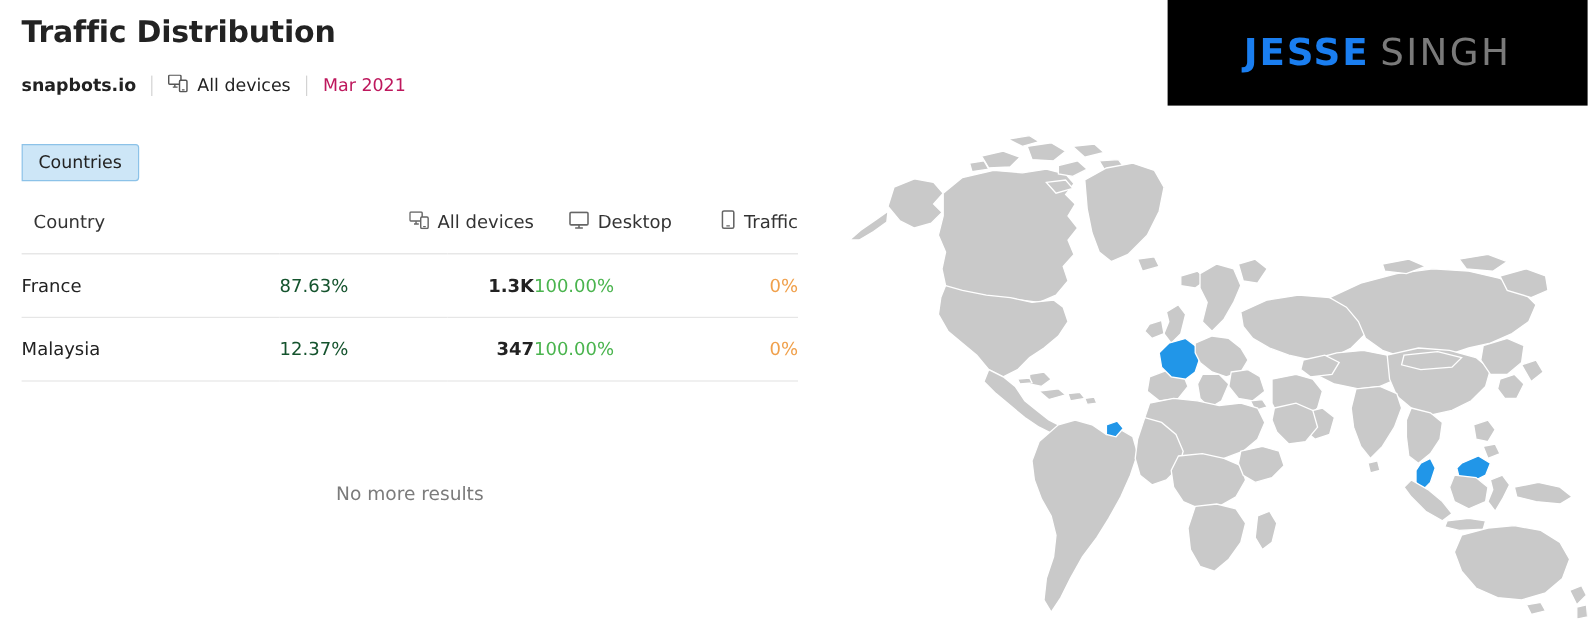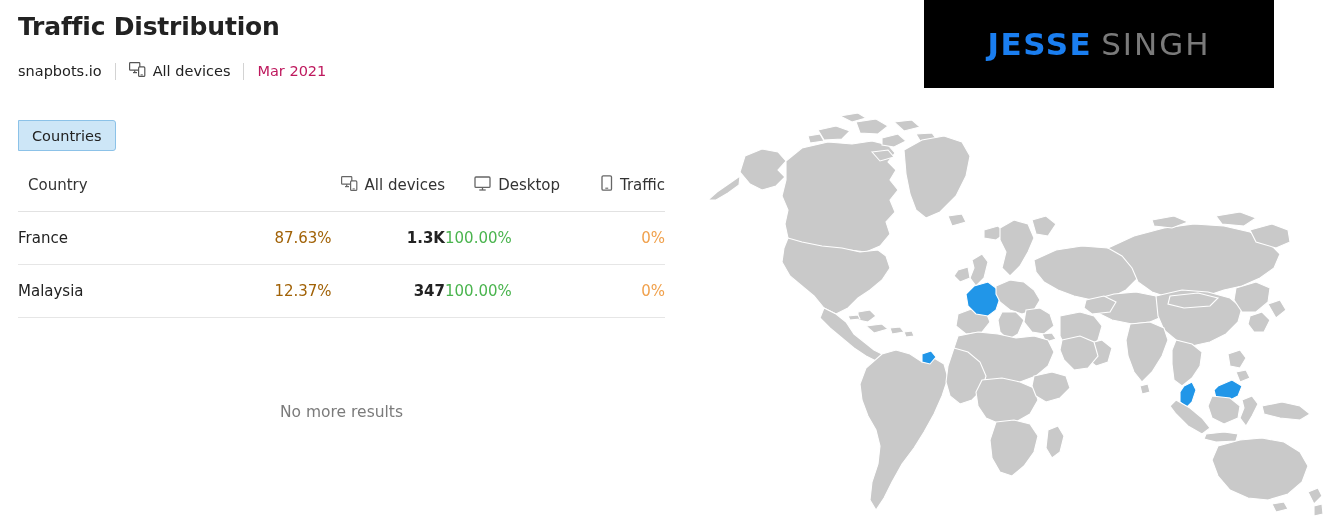--- a/index.html
+++ b/index.html
@@ -35,21 +35,21 @@
 
   #subheader {
     position: absolute;
     left: 18px; top: 62px;
     display: flex;
     align-items: center;
     font-size: 14.5px;
     white-space: nowrap;
   }
   #subheader .domain {
-    font-weight: normal;
+    font-weight: bold;
     color: #222222;
   }
   #subheader .divider {
     display: inline-block;
     width: 1px;
     height: 17px;
     background: #d3d3d3;
     margin: 0 13px;
   }
   #subheader .devices {
@@ -125,22 +125,22 @@
     white-space: nowrap;
   }
   #traffic-table tbody tr:last-child td { border-bottom: 1px solid #e6e6e6; }
 
   td.cell-country {
     text-align: left;
     padding-left: 10px;
     color: #222222;
   }
   td.cell-share {
-    text-align: center;
-    color: #a16207;
+    text-align: left;
+    color: #14532d;
     padding-right: 18px;
   }
   td.cell-value {
     text-align: right;
     color: #222222;
     font-weight: 600;
   }
   td.cell-desktop {
     color: #4ab44e;
   }
@@ -160,21 +160,21 @@
     left: 18px; top: 403px;
     width: 647px;
     text-align: center;
     font-size: 15.5px;
     color: #7b7b7b;
   }
 
   
   #brand-logo {
     position: absolute;
-    left: 924px; top: 0;
+    left: 973px; top: 0;
     width: 350px; height: 88px;
     background: #000000;
     display: flex;
     align-items: center;
     justify-content: center;
     letter-spacing: 1px;
   }
   #brand-logo .logo-first {
     font-size: 31px;
     font-weight: bold;

